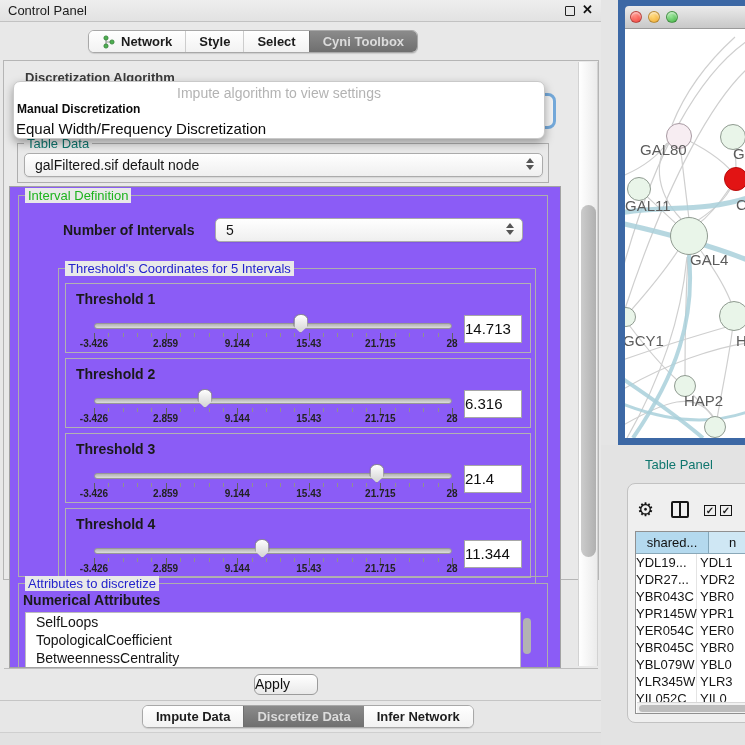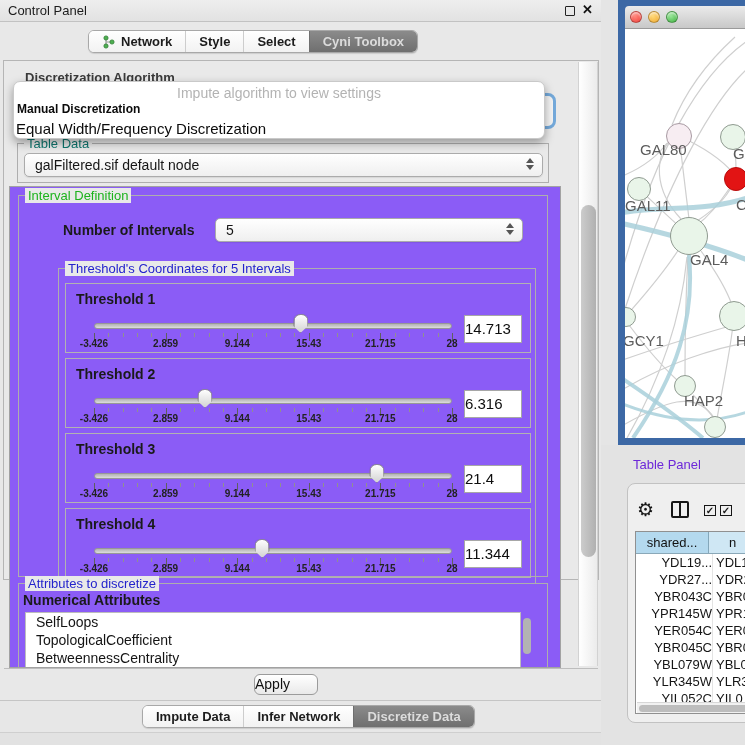--- a/index.html
+++ b/index.html
@@ -103,35 +103,35 @@
   .net-window { position:absolute; left:618px; top:0; width:127px; height:445px; background:#3c68a5; }
   .net-titlebar { position:absolute; left:7px; top:6px; width:120px; height:23px;
     background:linear-gradient(#ebebeb,#c8c8c8); border-bottom:1px solid #9a9a9a; border-radius:4px 0 0 0; }
   .light { position:absolute; top:5px; width:12px; height:12px; border-radius:50%; border:1px solid rgba(0,0,0,.25);
     box-shadow:inset 0 2px 2px rgba(255,255,255,.55); }
   .net-canvas { position:absolute; left:7px; top:29px; width:120px; height:409px; background:#fff; overflow:hidden; }
   .net-node { position:absolute; border-radius:50%; background:#e9f5e9; border:1px solid #8f9a90; }
   .net-label { position:absolute; font-size:15px; color:#5c5c5c; white-space:nowrap; }
 
   .tp-area { position:absolute; left:601px; top:445px; width:144px; height:300px; background:#e3e3e3; }
-  .tp-title { position:absolute; left:32px; top:12px; font-size:13px; color:#6d28d9; }
+  .tp-title { position:absolute; left:44px; top:12px; font-size:13px; color:#0f766e; }
   .tp-container { position:absolute; left:26px; top:38px; width:150px; height:240px;
     background:#efefef; border:1px solid #c2c2c2; border-radius:8px; }
   .gear { position:absolute; left:9px; top:14px; font-size:19px; color:#161616; }
   .split-icon { position:absolute; left:43px; top:17px; width:18px; height:17px; border:2px solid #161616; border-radius:2px; }
   .split-icon:before { content:""; position:absolute; left:6px; top:0; width:2px; height:13px; background:#161616; }
   .chk { position:absolute; top:21px; width:12px; height:11px; border:1.5px solid #161616; font-size:10px;
     line-height:9px; text-align:center; color:#161616; font-weight:bold; }
   .tp-table { position:absolute; left:7px; top:47px; width:200px; height:183px; background:#fff;
     border:1px solid #909090; overflow:hidden; font-size:13px; }
   .tp-hrow { display:flex; height:22px; border-bottom:1px solid #8aa8b8; }
   .tp-h1 { width:73px; background:#b4d9ee; border-right:1px solid #84a7ba; text-align:center; line-height:21px; color:#111; }
   .tp-h2 { flex:1; background:#cfe7f4; line-height:21px; padding-left:20px; color:#111; }
   .tp-row { display:flex; height:17px; }
-  .tp-c1 { width:77px; text-align:right; line-height:17px; border-right:1px solid #e4e4e4; color:#151515; }
+  .tp-c1 { width:61px; text-align:left; line-height:17px; border-right:1px solid #e4e4e4; color:#151515; }
   .tp-c2 { flex:1; line-height:17px; padding-left:3px; color:#151515; }
   .hscroll { position:absolute; left:1px; right:1px; bottom:0; height:11px; background:#f1f1f1; border-top:1px solid #d7d7d7; }
   .hthumb { position:absolute; left:2px; top:2px; width:118px; height:7px; border-radius:4px; background:#bdbdbd; }
 </style>
 </head>
 <body>
 
 <div class="control-panel">
 
   <div class="titlebar">
@@ -299,25 +299,25 @@
     <div class="apply-row">
       <div class="apply-btn">Apply</div>
     </div>
   </div>
 
   <div class="bottom-tabbar">
     <div class="seg-wrap" style="left:142px; top:4px;">
       <div class="seg">
           <span>Impute Data</span>
         </div>
+      <div class="seg sel">
+          <span>Discretize Data</span>
+        </div>
       <div class="seg">
           <span>Infer Network</span>
-        </div>
-      <div class="seg sel">
-          <span>Discretize Data</span>
         </div>
     </div>
   </div>
   <div class="bottom-strip"></div>
 </div>
 
 <div class="right-gap"></div>
 
 <div class="net-window">
   <div class="net-titlebar">

